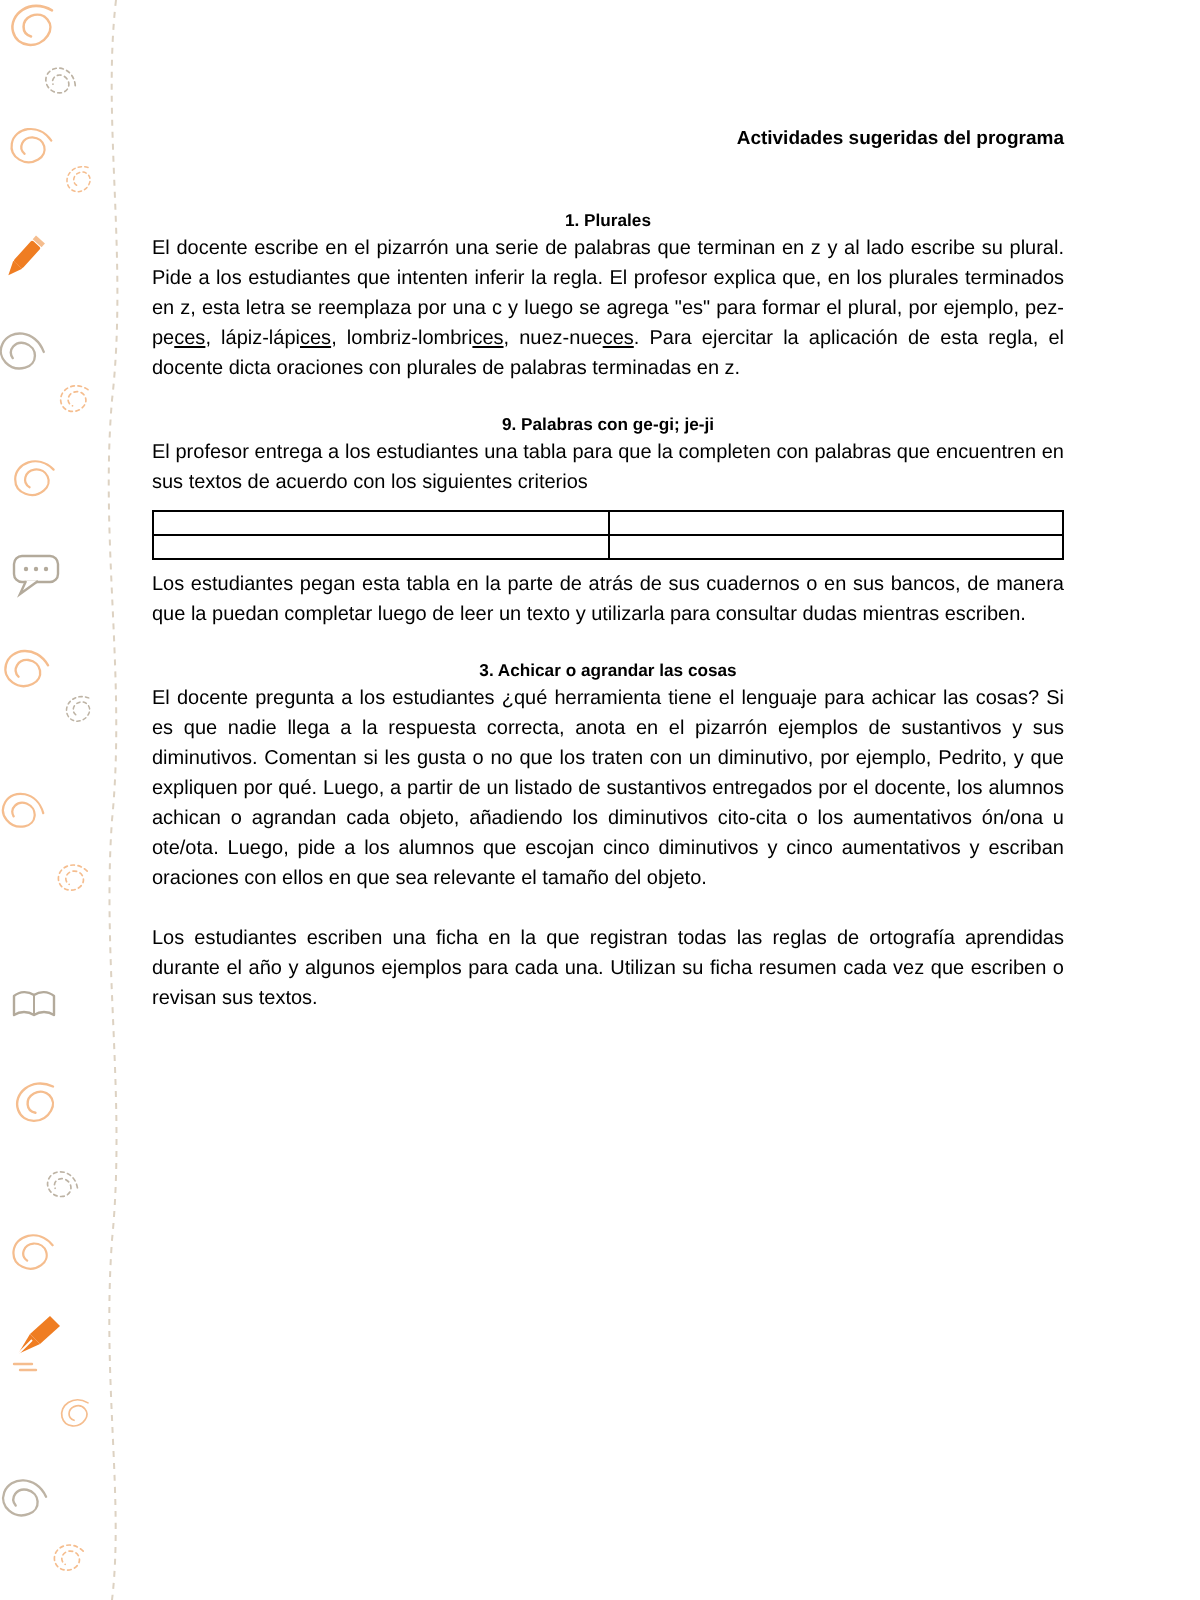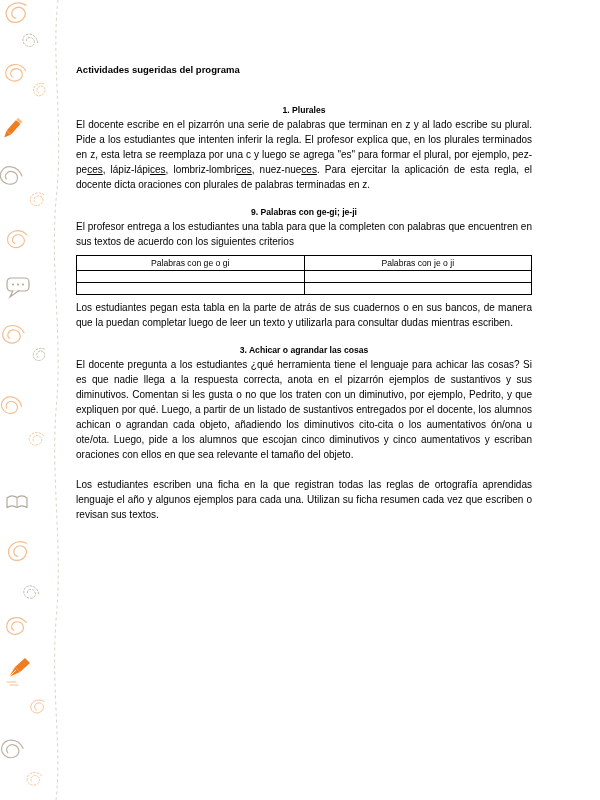--- a/index.html
+++ b/index.html
@@ -17,20 +17,21 @@
     color:#000;
   }
   .decor{position:absolute;left:0;top:0;}
   .content{
     position:absolute;
     left:76px;top:64px;width:456px;
   }
   .doc-title{
     font-size:9.5px;font-weight:bold;
     margin:0 0 30px 0;
+    text-align:right;
   }
   .section{margin-top:15px;}
   .section:first-of-type{margin-top:0;}
   .section-heading{
     font-size:8.6px;font-weight:bold;
     margin:0 0 2px 0;
     text-align:center;
   }
   .body-text{
     font-size:10px;line-height:1.5;
@@ -125,41 +126,37 @@
       <div class="section-heading">1. Plurales</div>
       <p class="body-text"><span>El docente escribe en el pizarrón una serie de palabras que terminan en z y al lado escribe su plural. Pide a los estudiantes que intenten inferir la regla. El profesor explica que, en los plurales terminados en z, esta letra se reemplaza por una c y luego se agrega "es" para formar el plural, por ejemplo, pez-pe</span><span class="u">ces</span><span>, lápiz-lápi</span><span class="u">ces</span><span>, lombriz-lombri</span><span class="u">ces</span><span>, nuez-nue</span><span class="u">ces</span><span>. Para ejercitar la aplicación de esta regla, el docente dicta oraciones con plurales de palabras terminadas en z.</span></p>
     </div>
 
     <div class="section">
       <div class="section-heading">9. Palabras con ge-gi; je-ji</div>
       <p class="body-text">El profesor entrega a los estudiantes una tabla para que la completen con palabras que encuentren en sus textos de acuerdo con los siguientes criterios</p>
 
       <table class="vocab">
         <tbody>
-          <tr>
-            <td style="width:50%">Palabras con ge o gi</td>
-            <td style="width:50%">Palabras con je o ji</td>
-          </tr>
         <tr>
               <td class="empty-cell"></td>
               <td class="empty-cell"></td>
             </tr>
             <tr>
               <td class="empty-cell"></td>
               <td class="empty-cell"></td>
             </tr>
           </tbody>
       </table>
 
       <p class="body-text">Los estudiantes pegan esta tabla en la parte de atrás de sus cuadernos o en sus bancos, de manera que la puedan completar luego de leer un texto y utilizarla para consultar dudas mientras escriben.</p>
     </div>
 
     <div class="section">
       <div class="section-heading">3. Achicar o agrandar las cosas</div>
       <p class="body-text">El docente pregunta a los estudiantes ¿qué herramienta tiene el lenguaje para achicar las cosas? Si es que nadie llega a la respuesta correcta, anota en el pizarrón ejemplos de sustantivos y sus diminutivos. Comentan si les gusta o no que los traten con un diminutivo, por ejemplo, Pedrito, y que expliquen por qué. Luego, a partir de un listado de sustantivos entregados por el docente, los alumnos achican o agrandan cada objeto, añadiendo los diminutivos cito-cita o los aumentativos ón/ona u ote/ota. Luego, pide a los alumnos que escojan cinco diminutivos y cinco aumentativos y escriban oraciones con ellos en que sea relevante el tamaño del objeto.</p>
     </div>
 
     <div class="section">
-      <p class="body-text">Los estudiantes escriben una ficha en la que registran todas las reglas de ortografía aprendidas lenguaje el año y algunos ejemplos para cada una. Utilizan su ficha resumen cada vez que escriben o revisan sus textos.</p>
+      <p class="body-text">Los estudiantes escriben una ficha en la que registran todas las reglas de ortografía aprendidas durante el año y algunos ejemplos para cada una. Utilizan su ficha resumen cada vez que escriben o revisan sus textos.</p>
     </div>
 
   </div>
 </div>
 
 </body></html>

